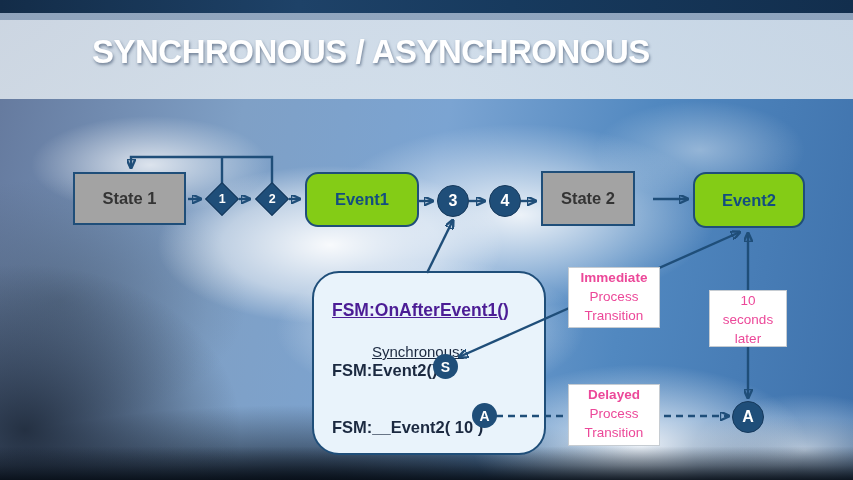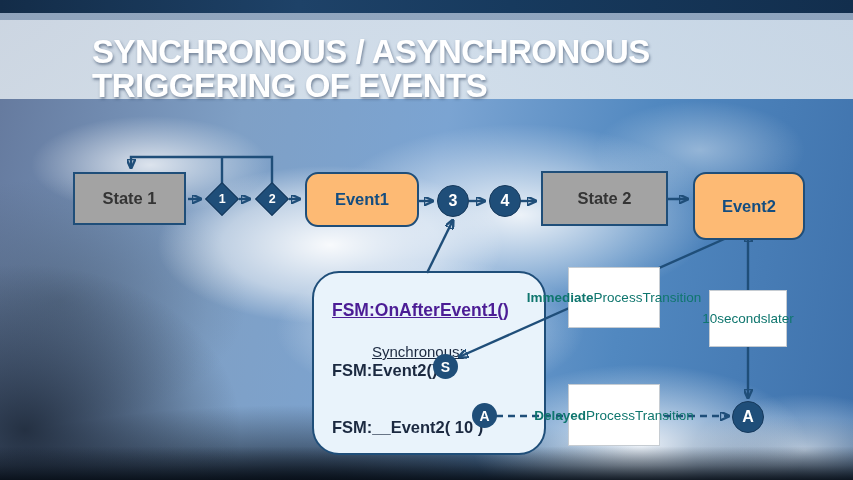--- a/index.html
+++ b/index.html
@@ -45,21 +45,21 @@
   
   .connectors{position:absolute;left:0;top:0;z-index:2;}
   .connectors path{stroke:#1F4E79;stroke-width:2.4;fill:none;}
   
   .state-box{
     position:absolute;z-index:3;background:#a3a3a3;border:2.5px solid #1F4E79;
     box-sizing:border-box;display:flex;align-items:center;justify-content:center;
     font-size:16.5px;font-weight:600;color:#343434;
   }
   .event-box{
-    position:absolute;z-index:3;background:#fdba74;border:2.5px solid #1F4E79;
+    position:absolute;z-index:3;background:#84cc16;border:2.5px solid #1F4E79;
     border-radius:13px;box-sizing:border-box;
     display:flex;align-items:center;justify-content:center;
     font-size:16.5px;font-weight:bold;color:#134d80;
   }
   .diamond{
     position:absolute;width:24px;height:24px;background:#1F4E79;z-index:4;
     transform:rotate(45deg);display:flex;align-items:center;justify-content:center;
     border:1px solid #16395c;box-sizing:border-box;
   }
   .diamond>span{transform:rotate(-45deg);color:#fff;font-size:12.5px;font-weight:bold;}
@@ -86,43 +86,42 @@
     color:#1b2940;white-space:nowrap;
   }
   .badge{
     position:absolute;width:25px;height:25px;border-radius:50%;background:#1F4E79;
     display:flex;align-items:center;justify-content:center;
     color:#fff;font-size:14px;font-weight:bold;z-index:5;
   }
   
   .note-box{
     position:absolute;z-index:3;background:#ffffff;border:1px solid #c6ccd2;
-    box-sizing:border-box;display:flex;flex-direction:row;
-    align-items:center;justify-content:center;
-    font-size:13.5px;line-height:19px;color:#0f766e;text-align:center;
+    box-sizing:border-box;display:flex;flex-direction:column;
+    align-items:center;justify-content:flex-start;
+    font-size:13.5px;line-height:19px;color:#ec4899;text-align:center;
   }
   .note-title{font-weight:bold;}
   .a-target{
     position:absolute;left:732px;top:401px;width:32px;height:32px;border-radius:50%;
     background:#1F4E79;border:1px solid #16395c;box-sizing:border-box;z-index:4;
     display:flex;align-items:center;justify-content:center;
     color:#fff;font-size:16px;font-weight:bold;
   }
 </style>
 </head>
 <body>
 
 <div class="stage">
 
   <div class="sky"></div>
   <div class="sky-top"></div>
 
   <div class="title-band">
     <div class="title-line">SYNCHRONOUS / ASYNCHRONOUS</div>
-    <div class="title-line">TRIGGERING OF EVENTS</div>
   </div>
 
   <svg class="connectors" width="853" height="480">
     <defs>
       <marker id="arr" markerUnits="userSpaceOnUse" markerWidth="10" markerHeight="9" refX="9" refY="4.5" orient="auto">
         <path d="M0,0 L10,4.5 L0,9 Z" fill="#1F4E79" stroke="none"></path>
       </marker>
       <marker id="arrRev" markerUnits="userSpaceOnUse" markerWidth="10" markerHeight="9" refX="9" refY="4.5" orient="auto-start-reverse">
         <path d="M0,0 L10,4.5 L0,9 Z" fill="#1F4E79" stroke="none"></path>
       </marker>
@@ -159,25 +158,25 @@
   </div>
 
   <div class="num-circle" style="left:437px;top:185px;">
     <span>3</span>
   </div>
 
   <div class="num-circle" style="left:489px;top:185px;">
     <span>4</span>
   </div>
 
-  <div class="state-box" style="left:541px;top:171px;width:127px;height:55px;">
+  <div class="state-box" style="left:541px;top:171px;width:94px;height:55px;">
     <span>State 2</span>
   </div>
 
-  <div class="event-box" style="left:693px;top:172px;width:112px;height:68px;">
+  <div class="event-box" style="left:693px;top:172px;width:112px;height:56px;">
     <span>Event2</span>
   </div>
 
   <div class="fsm-panel">
     <div class="fsm-heading">FSM:OnAfterEvent1()</div>
     <div class="fsm-label" style="top:70px;">Synchronous:</div>
     <div class="fsm-code" style="top:88px;">FSM:Event2()</div>
     <div class="badge" style="left:119px;top:81px;">S</div>
     <div class="fsm-code" style="top:145px;">FSM:__Event2( 10 )</div>
     <div class="badge" style="left:158px;top:130px;">A</div>

